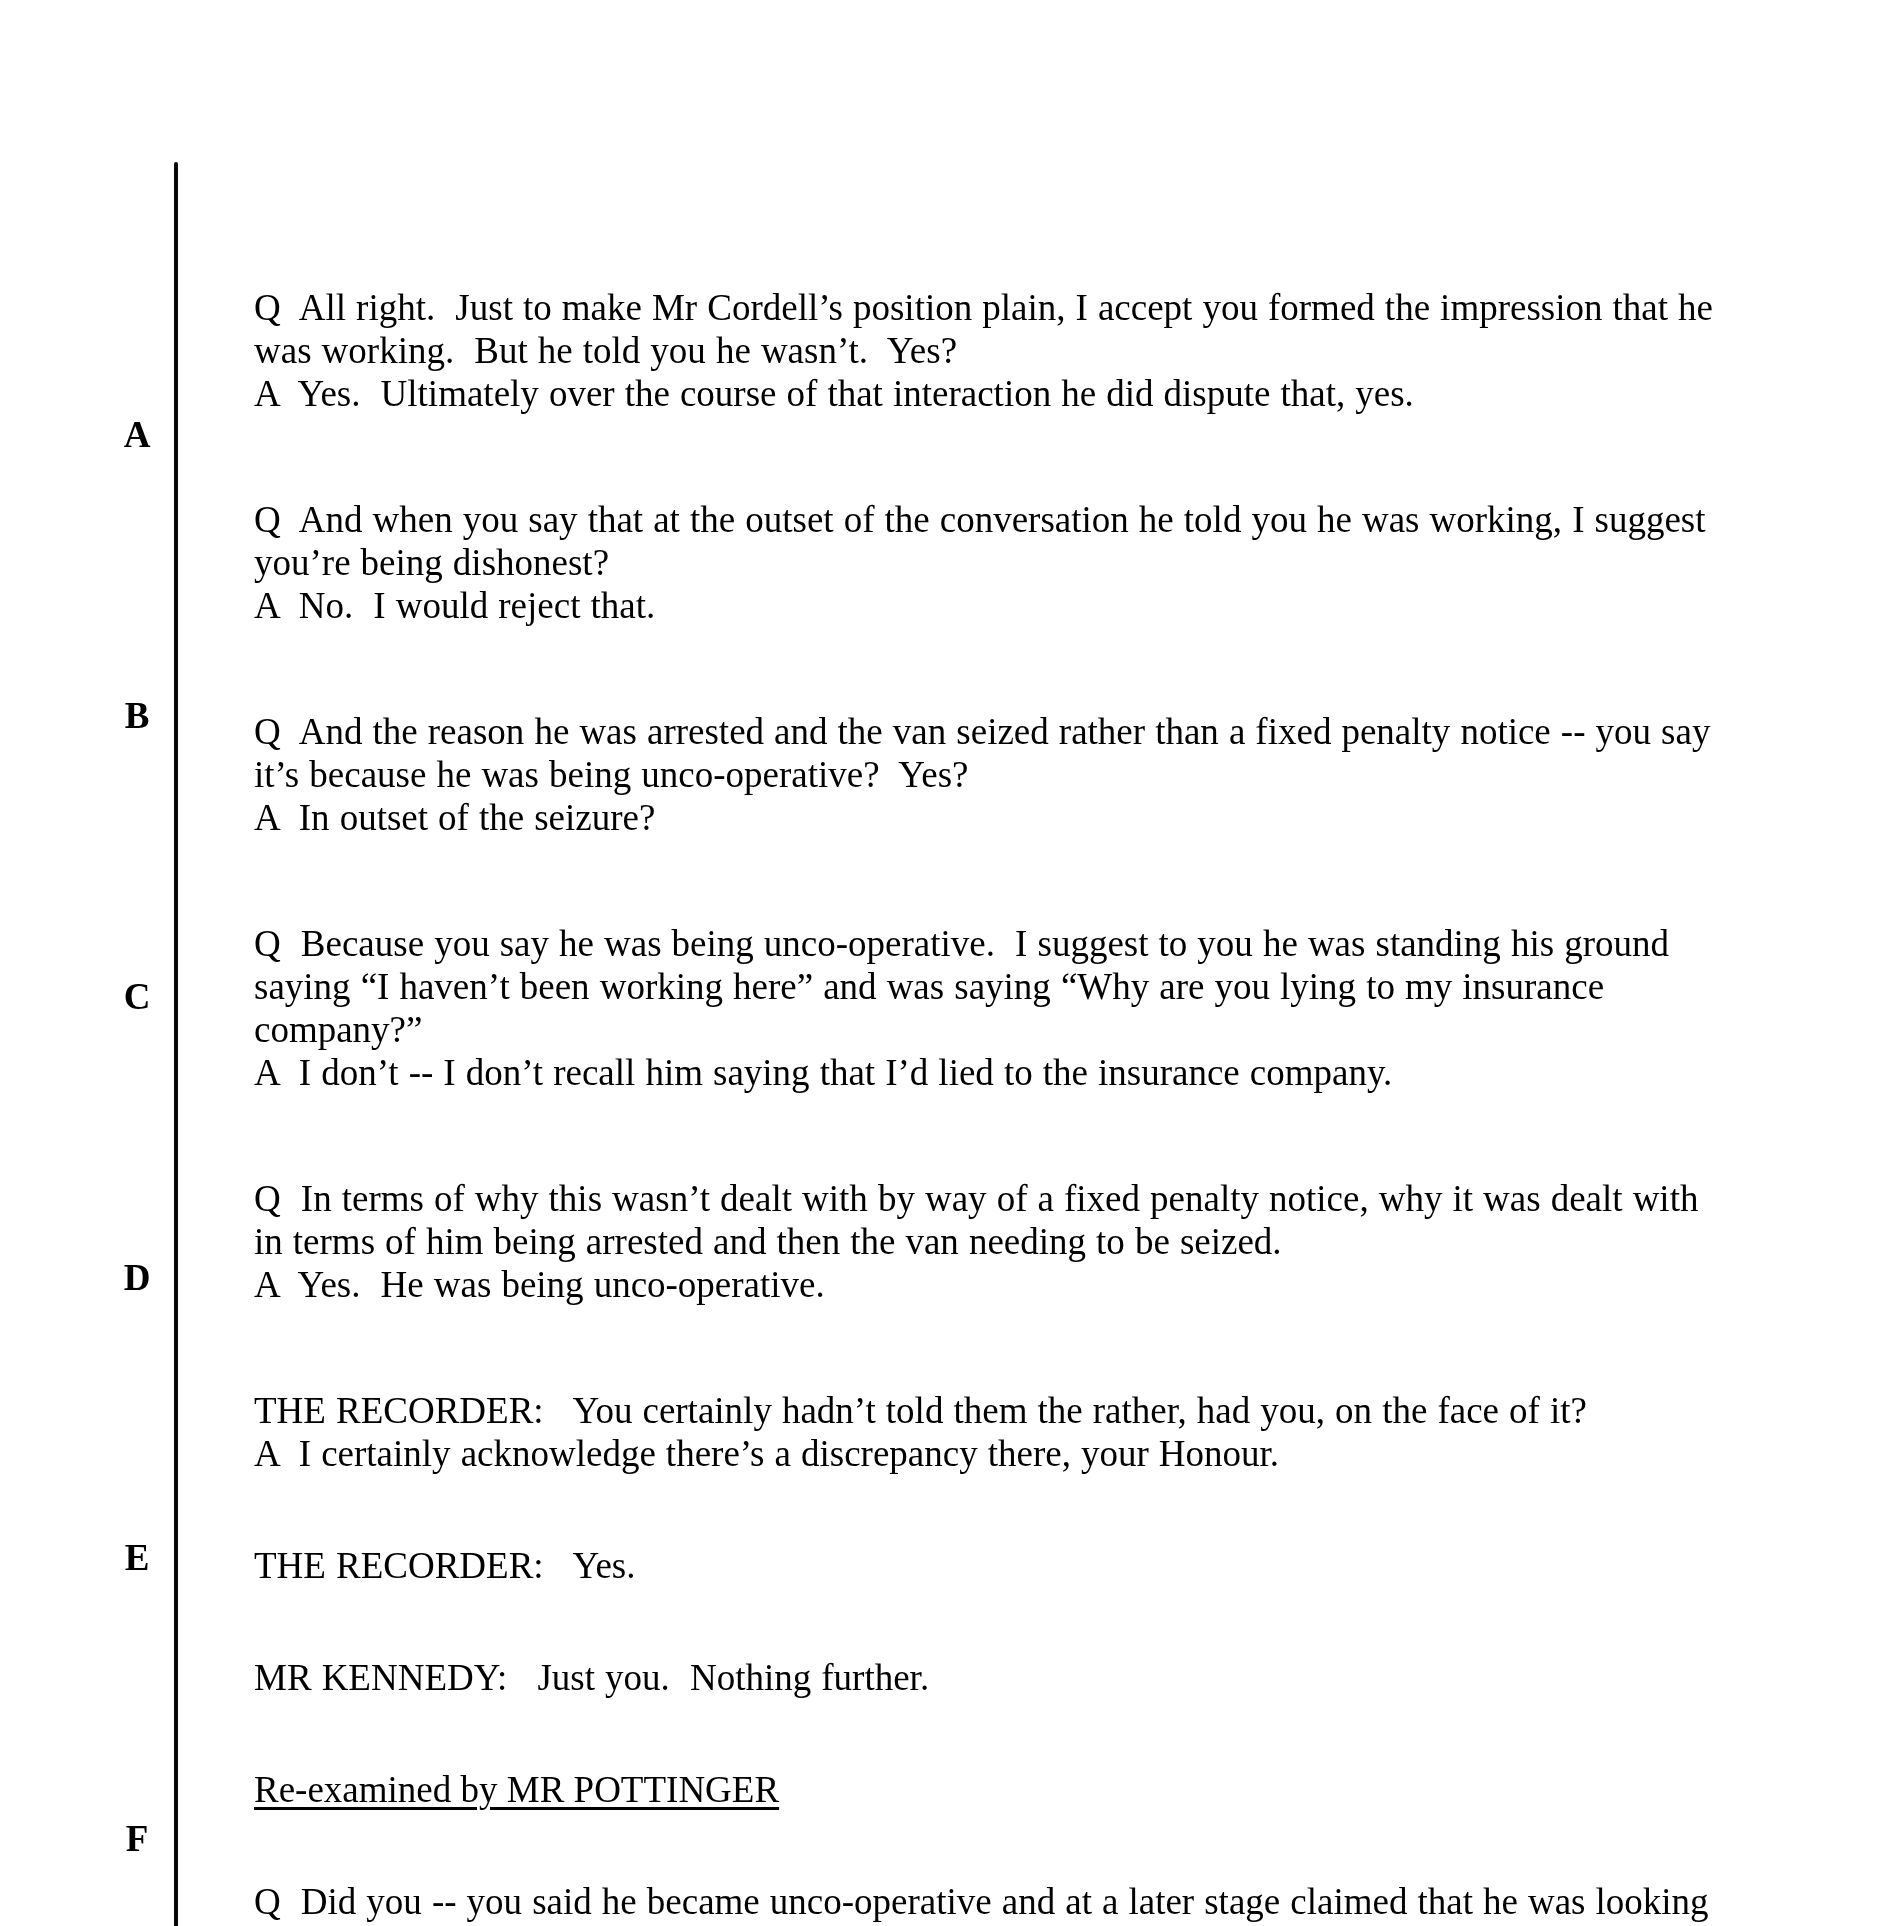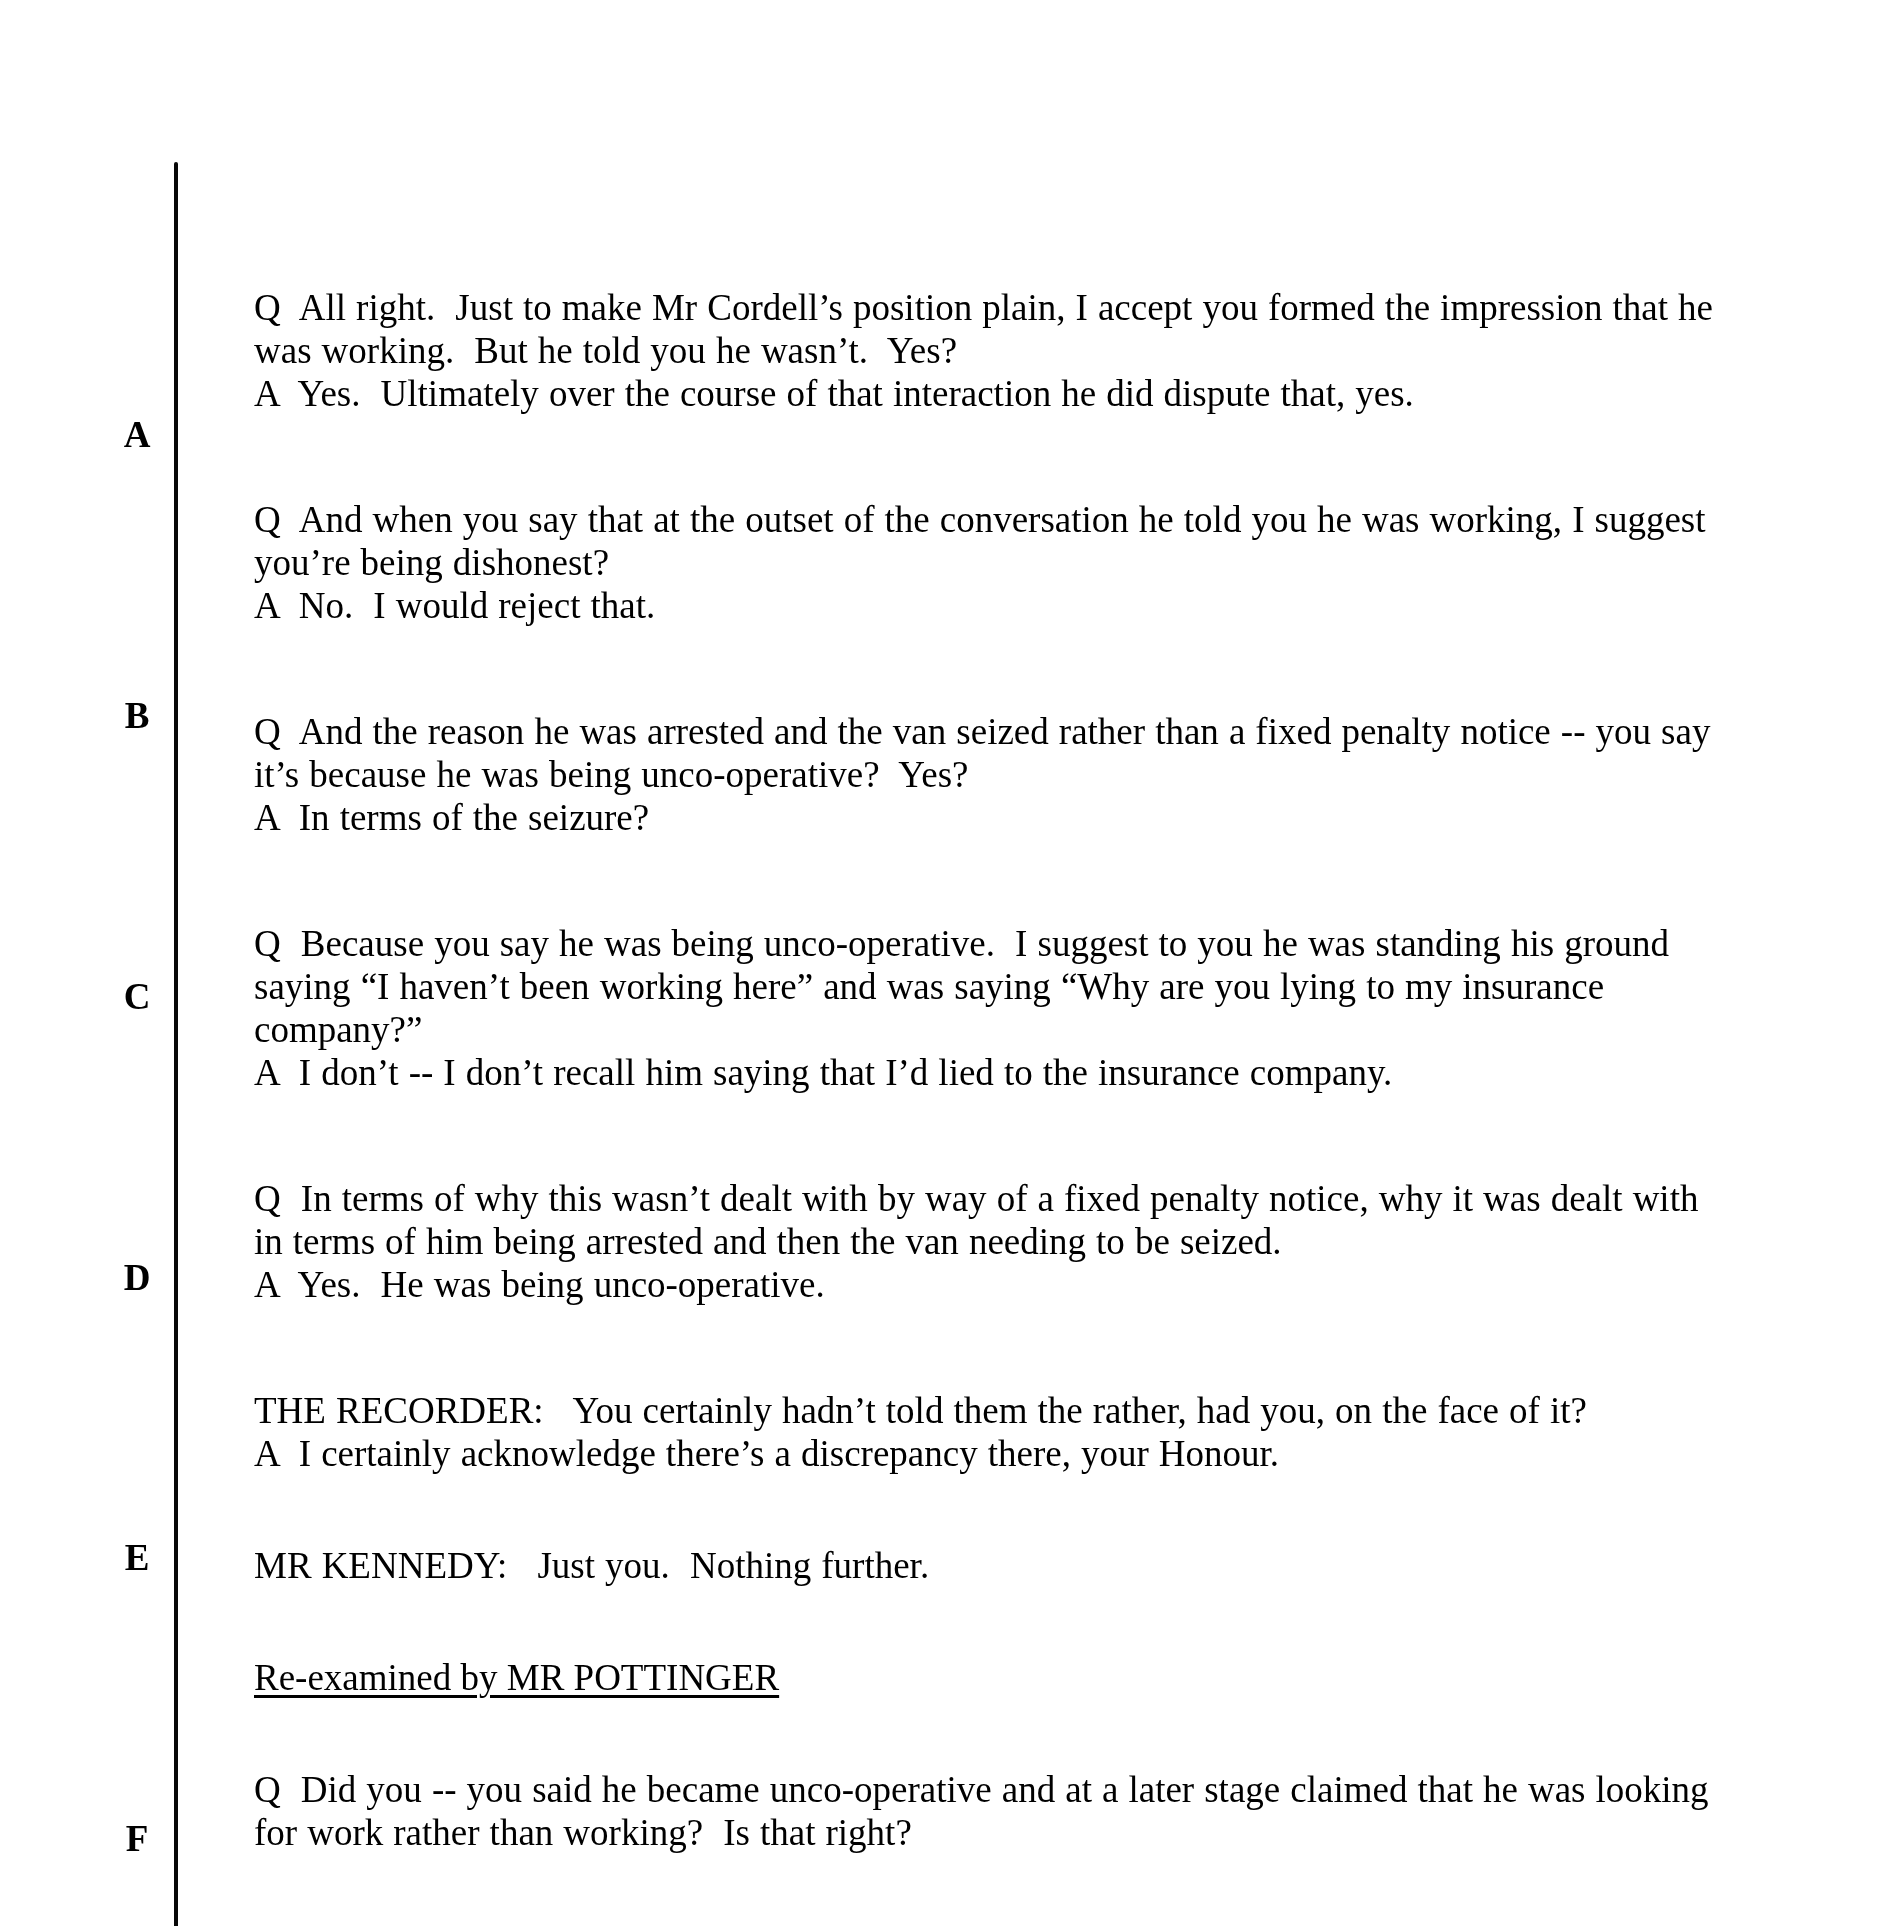--- a/index.html
+++ b/index.html
@@ -94,38 +94,41 @@
     <p>A  Yes.  Ultimately over the course of that interaction he did dispute that, yes.</p>
   </div>
 
   <div class="group">
     <p>Q  And when you say that at the outset of the conversation he told you he was working, I suggest you’re being dishonest?</p>
     <p>A  No.  I would reject that.</p>
   </div>
 
   <div class="group">
     <p>Q  And the reason he was arrested and the van seized rather than a fixed penalty notice -- you say it’s because he was being unco-operative?  Yes?</p>
-    <p>A  In terms of the seizure?</p>
+    <p>A  In outset of the seizure?</p>
   </div>
 
   <div class="group">
     <p>Q  Because you say he was being unco-operative.  I suggest to you he was standing his ground saying “I haven’t been working here” and was saying “Why are you lying to my insurance company?”</p>
     <p>A  I don’t -- I don’t recall him saying that I’d lied to the insurance company.</p>
   </div>
 
   <div class="group">
     <p>Q  In terms of why this wasn’t dealt with by way of a fixed penalty notice, why it was dealt with in terms of him being arrested and then the van needing to be seized.</p>
     <p>A  Yes.  He was being unco-operative.</p>
   </div>
 
   <div class="group">
     <p>THE RECORDER:   You certainly hadn’t told them the rather, had you, on the face of it?</p>
     <p>A  I certainly acknowledge there’s a discrepancy there, your Honour.</p>
   </div>
 
+  <div class="group tight">
+    <p>THE RECORDER:   Yes.</p>
+  </div>
 
   <div class="group tight">
     <p>MR KENNEDY:   Just you.  Nothing further.</p>
   </div>
 
   <div class="group tight">
     <span class="section-heading">Re-examined by MR POTTINGER</span>
   </div>
 
   <div class="group tight">

